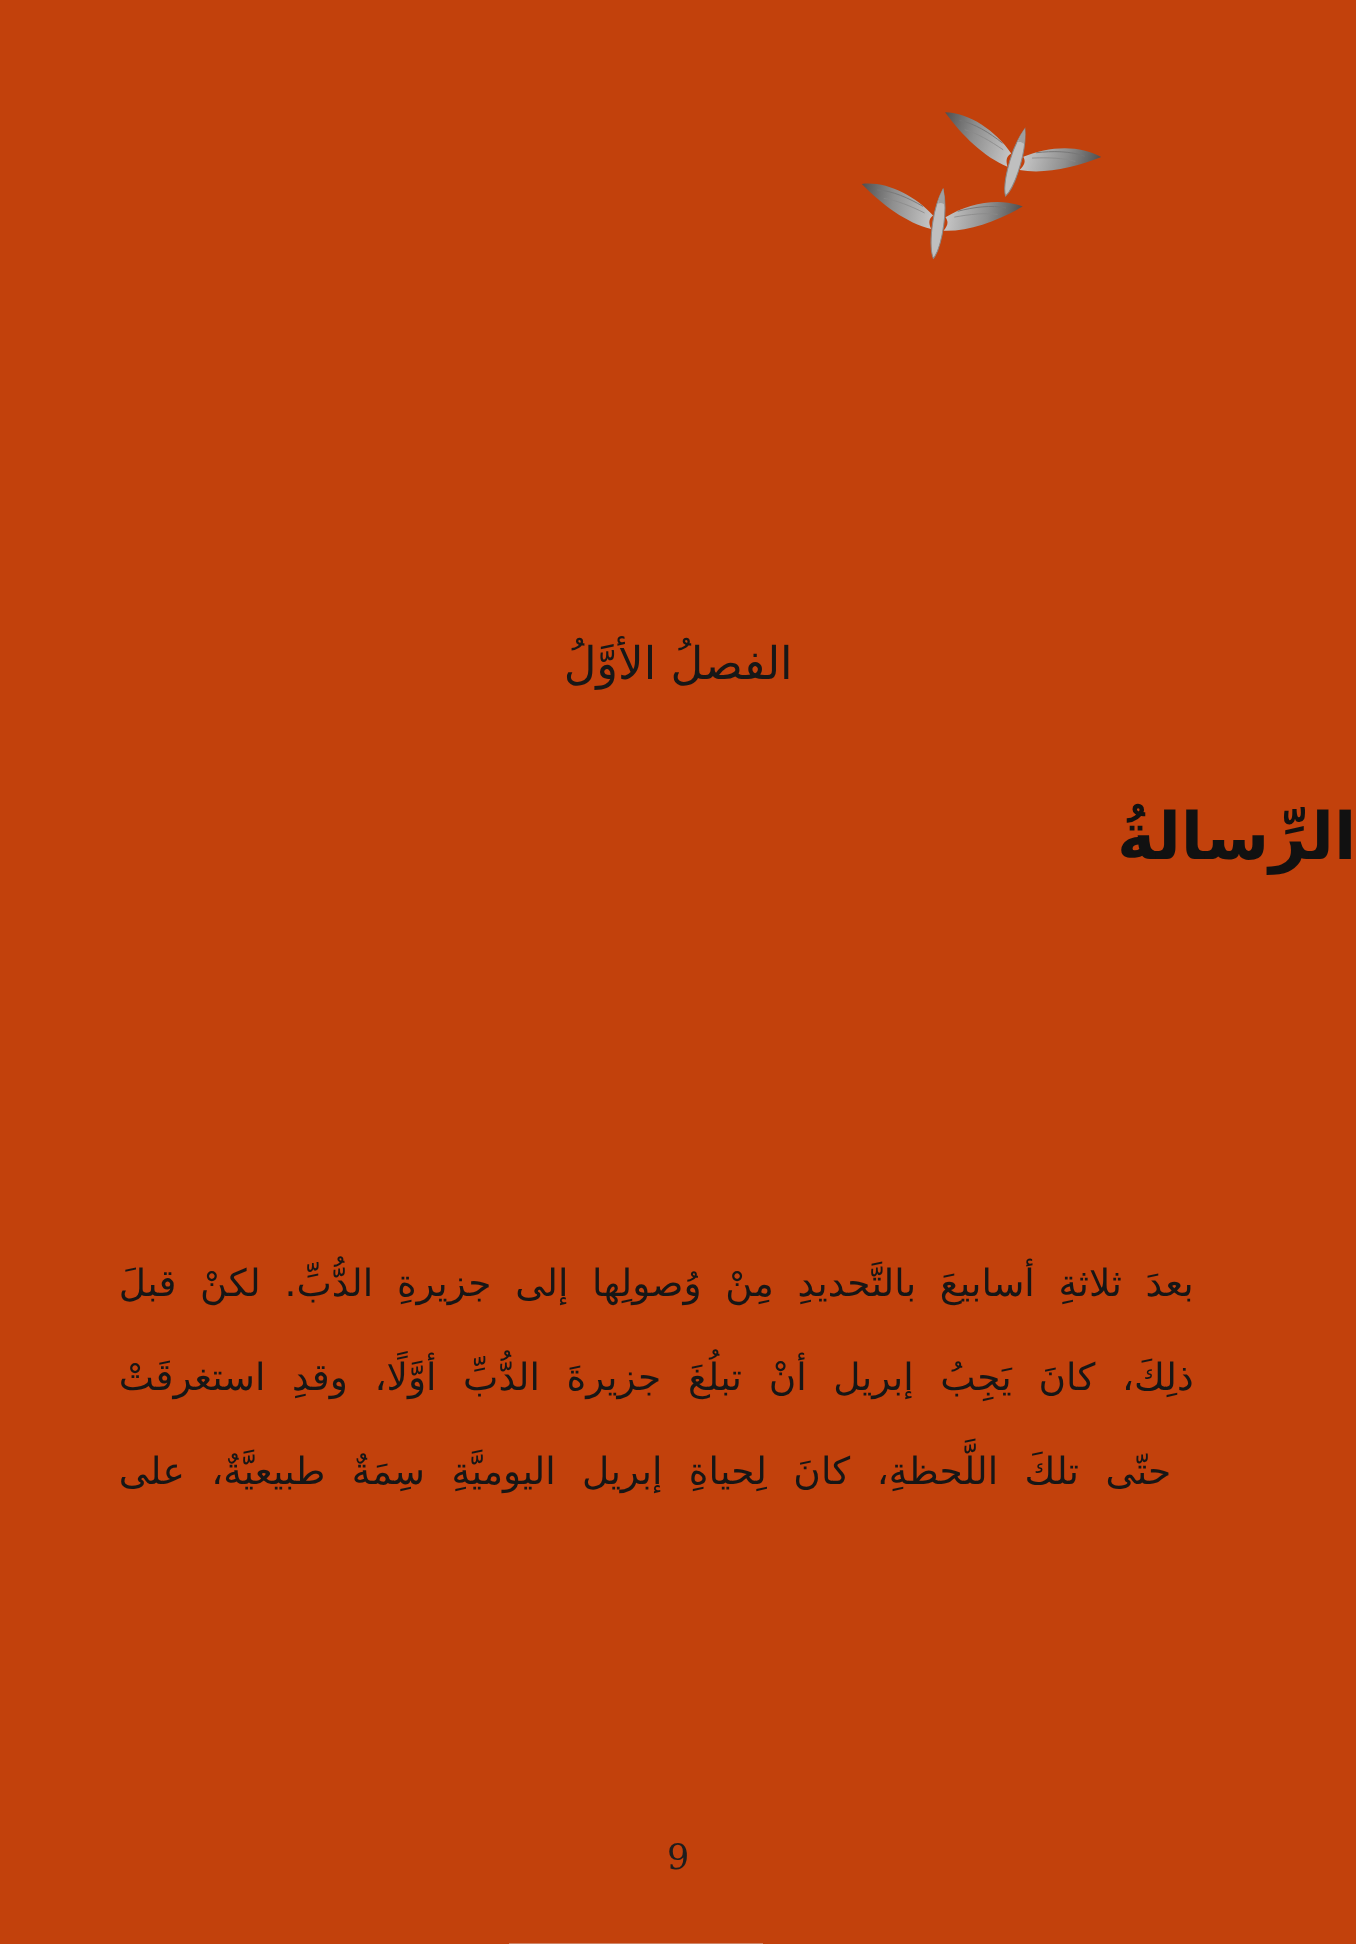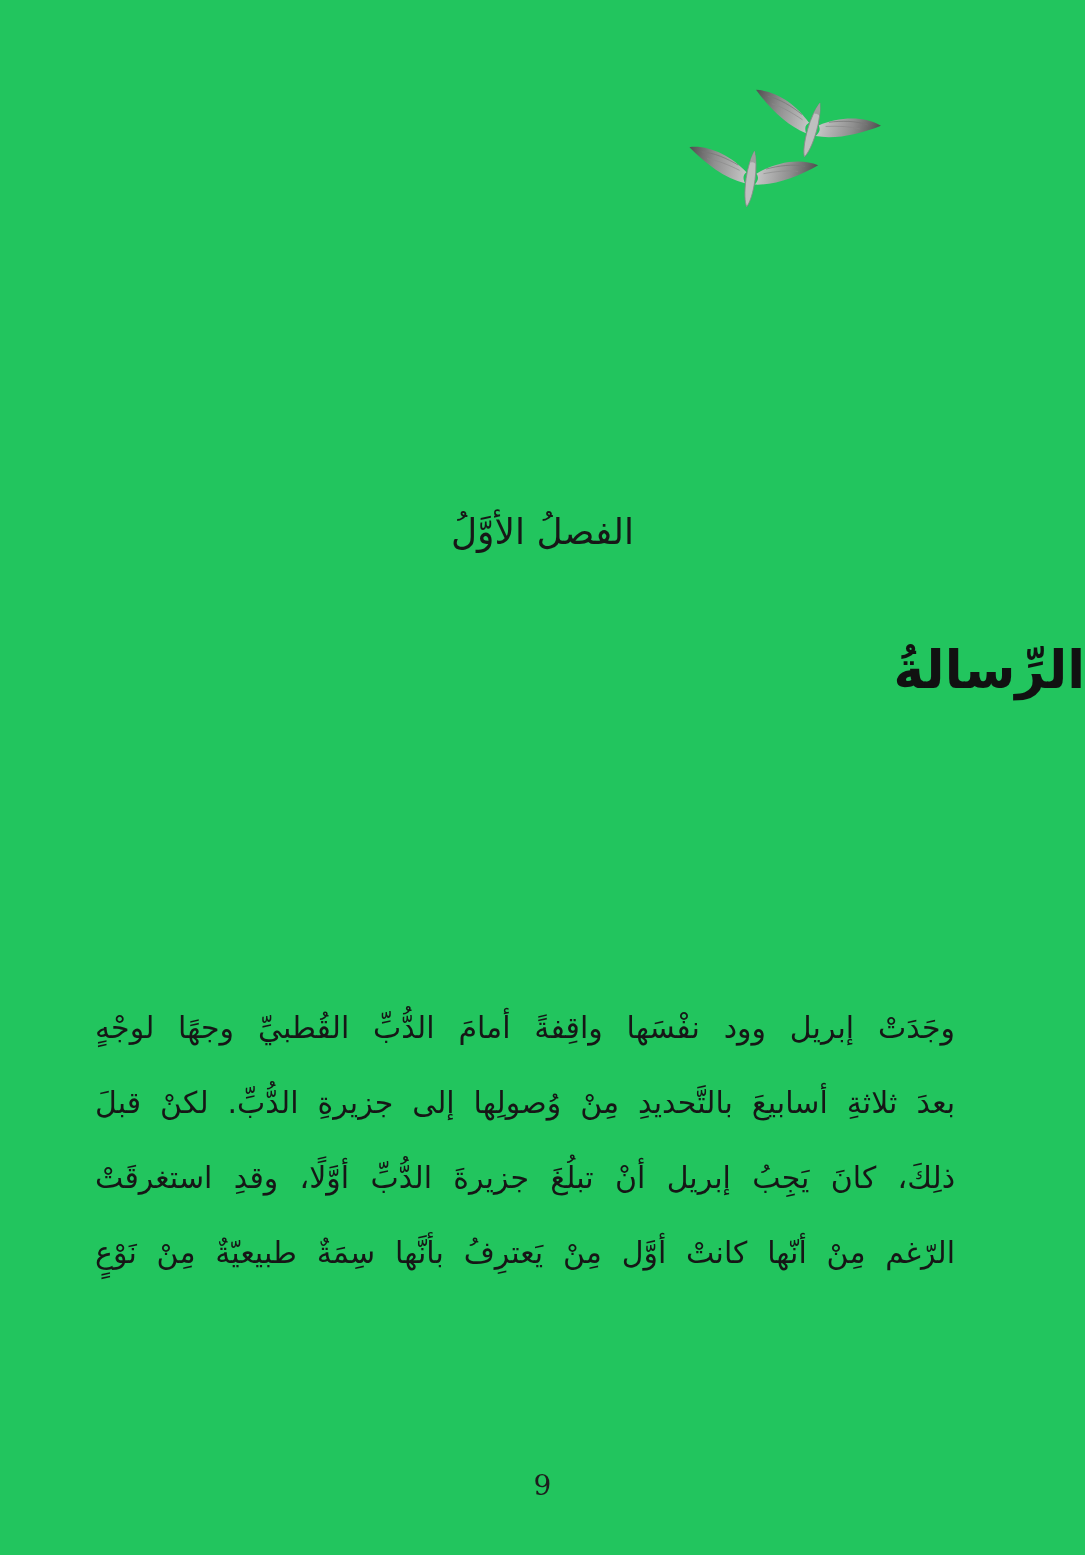--- a/index.html
+++ b/index.html
@@ -5,21 +5,21 @@
   html, body {
     margin: 0;
     padding: 0;
     background: #e8e8e8;
   }
   .book-page {
     position: relative;
     width: 1085px;
     height: 1555px;
     margin: 0 auto;
-    background: #22c55e;
+    background: #c2410c;
     overflow: hidden;
     font-family: "DejaVu Sans", sans-serif;
     color: #161616;
   }
   
   .gulls {
     position: absolute;
     left: 665px;
     top: 82px;
     width: 245px;
@@ -117,21 +117,20 @@
     </defs>
     <use href="#gull" transform="translate(148,45) rotate(16)"></use>
     <use href="#gull" transform="translate(86,94) rotate(8)"></use>
   </svg>
 
   <div class="chapter-heading" dir="rtl">الفصلُ الأوَّلُ</div>
 
   <div class="chapter-title" dir="rtl">الرِّسالةُ</div>
 
   <div class="bodytext" dir="rtl">
-    <div class="line">وجَدَتْ إبريل وود نفْسَها واقِفةً أمامَ الدُّبِّ القُطبيِّ وجهًا لوجْهٍ</div>
     <div class="line">بعدَ ثلاثةِ أسابيعَ بالتَّحديدِ مِنْ وُصولِها إلى جزيرةِ الدُّبِّ. لكنْ قبلَ</div>
     <div class="line">ذلِكَ، كانَ يَجِبُ إبريل أنْ تبلُغَ جزيرةَ الدُّبِّ أوَّلًا، وقدِ استغرقَتْ</div>
-    <div class="line">الرّغم مِنْ أنّها كانتْ أوَّل مِنْ يَعترِفُ بأنَّها سِمَةٌ طبيعيّةٌ مِنْ نَوْعٍ</div>
+    <div class="line indent">حتّى تلكَ اللَّحظةِ، كانَ لِحياةِ إبريل اليوميَّةِ سِمَةٌ طبيعيَّةٌ، على</div>
   </div>
 
   <div class="page-number">9</div>
 
 </div>
 
 </body></html>

